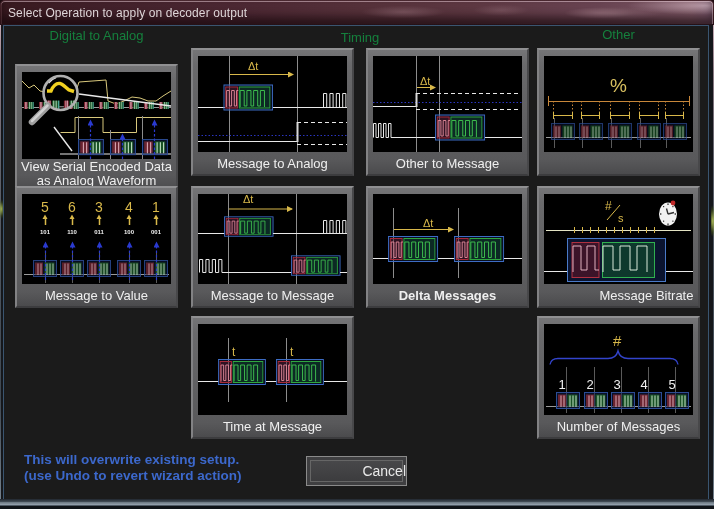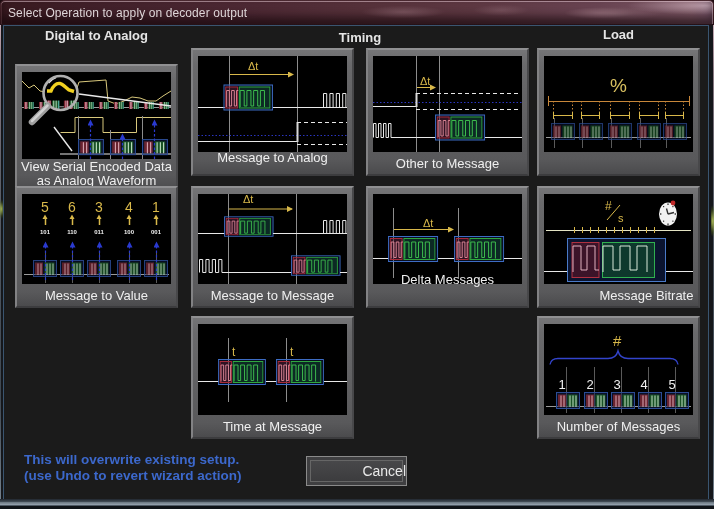--- a/index.html
+++ b/index.html
@@ -26,21 +26,21 @@
  radial-gradient(ellipse 50px 8px at 80% 55%,rgba(190,150,160,0.25),transparent 70%);}
 .titletext{position:absolute;left:8px;top:6px;font-size:12px;color:#ded6d8;letter-spacing:0.1px;}
 
 .gsmL{position:absolute;left:0px;top:198px;width:3px;height:22px;
  background:radial-gradient(ellipse 4px 10px at 40% 50%,#9db050,rgba(80,100,30,0.4) 70%,transparent);}
 .gsmR{position:absolute;right:0px;top:204px;width:3px;height:34px;
  background:radial-gradient(ellipse 4px 16px at 60% 50%,#aab858,rgba(90,110,30,0.4) 70%,transparent);}
 
 .panel{position:absolute;left:3px;top:25px;width:706px;height:477px;
  background:#1b1b1b;border:1px solid #3a5570;box-sizing:border-box;}
-.hdr{position:absolute;font-weight:bold;font-size:13px;color:#e5e5e5;}
+.hdr{position:absolute;font-weight:normal;font-size:13px;color:#15803d;}
 
 .tile{position:absolute;background:linear-gradient(180deg,#757577 0%,#6a6a6c 12%,#59595b 88%,#4b4b4d 100%);
  border:2px solid;border-color:#909092 #48484a #3c3c3e #828284;box-sizing:border-box;}
 .img{position:absolute;left:5px;top:6px;width:149px;background:#000;}
 .cap{position:absolute;left:0;width:100%;text-align:center;font-size:13px;color:#efefef;line-height:14px;}
 .btn{position:absolute;left:306px;top:456px;width:101px;height:30px;
  background:linear-gradient(180deg,#4a4a4c,#3a3a3c);
  border:1px solid #8a8a8a;box-sizing:border-box;
  box-shadow:inset 0 0 0 3px #3f3f41, inset 0 0 0 4px #666;
  color:#e9e9e9;font-size:14px;text-align:right;line-height:28px;}
@@ -81,21 +81,21 @@
  <path d="M0 0 L6 3 L0 6 Z" fill="#d8b84a"></path>
 </marker>
 <marker id="ahb" markerWidth="8" markerHeight="8" refX="3" refY="2.5" orient="auto">
  <path d="M0 0 L5 2.5 L0 5 Z" fill="#2a3ad0"></path>
 </marker>
 </defs>
 </svg>
 
 <div class="hdr" style="left:15px;top:28px;width:163px;text-align:center;">Digital to Analog</div>
 <div class="hdr" style="left:191px;top:30px;width:338px;text-align:center;">Timing</div>
-<div class="hdr" style="left:537px;top:27px;width:163px;text-align:center;">Load</div>
+<div class="hdr" style="left:537px;top:27px;width:163px;text-align:center;">Other</div>
 
 <div class="tile" style="left:15px;top:64px;width:163px;height:128px;">
  <svg class="img" style="height:87px" viewBox="0 0 149 87">
   <defs>
    <g id="busb">
     <rect x="0" y="0" width="3.6" height="7" fill="#7a2530"></rect>
     <line x1="1.5" y1="0" x2="1.5" y2="7" stroke="#d8a0b0" stroke-width="0.7"></line>
     <line x1="2.7" y1="0" x2="2.7" y2="7" stroke="#d8a0b0" stroke-width="0.7"></line>
     <rect x="4.2" y="0" width="5.5" height="7" fill="#1a5226"></rect>
     <line x1="5.5" y1="0" x2="5.5" y2="7" stroke="#b8e0c0" stroke-width="0.7"></line>
@@ -173,21 +173,21 @@
   <line x1="75" y1="51.5" x2="149" y2="51.5" stroke="#e8e8e8"></line>
   <path transform="translate(0.5,0.5)" d="M125 51 v-14 h3.2 v14 h3.2 v-14 h3.2 v14 h3.2 v-14 h3.2 v14 h3.2 v-14 h3.2 v14" stroke="#e8e8e8" fill="none"></path>
   <line x1="0" y1="79.5" x2="149" y2="79.5" stroke="#2a35c0" stroke-dasharray="1.5 2"></line>
   <line x1="0" y1="85.5" x2="99" y2="85.5" stroke="#e8e8e8"></line>
   <line x1="99.5" y1="86" x2="99.5" y2="66" stroke="#d8d8d8" stroke-width="2"></line>
   <g stroke="#e8e8e8" stroke-dasharray="4 3">
    <line x1="99" y1="66.5" x2="149" y2="66.5"></line>
    <line x1="99" y1="88.5" x2="149" y2="88.5"></line>
   </g>
  </svg>
- <div class="cap" style="bottom:9px;">Message to Analog</div>
+ <div class="cap" style="bottom:3px;">Message to Analog</div>
 </div>
 
 <div class="tile" style="left:366px;top:48px;width:163px;height:128px;">
  <svg class="img" style="height:96px" viewBox="0 0 149 96">
   <line x1="43.5" y1="0" x2="43.5" y2="96" stroke="#8c8c8c"></line>
   <line x1="66.5" y1="0" x2="66.5" y2="96" stroke="#8c8c8c"></line>
   <text x="47" y="29" fill="#d8b84a" font-size="11" font-family="Liberation Sans">Δt</text>
   <line x1="44" y1="31.5" x2="62" y2="31.5" stroke="#d8b84a" marker-end="url(#ah)"></line>
   <line x1="0" y1="46.5" x2="149" y2="46.5" stroke="#2a35c0" stroke-dasharray="1.5 2"></line>
   <line x1="0" y1="50.5" x2="43" y2="50.5" stroke="#e8e8e8"></line>
@@ -364,21 +364,21 @@
   <line x1="0" y1="64.5" x2="16" y2="64.5" stroke="#e8e8e8"></line>
   <g transform="translate(15,42) scale(0.91,1)">
         <use href="#pkt"></use>
       </g>
   <line x1="65" y1="64.5" x2="82" y2="64.5" stroke="#e8e8e8"></line>
   <g transform="translate(81,42) scale(0.91,1)">
         <use href="#pkt"></use>
       </g>
   <line x1="131" y1="64.5" x2="149" y2="64.5" stroke="#e8e8e8"></line>
  </svg>
- <div class="cap" style="bottom:19px;">Delta Messages</div>
+ <div class="cap" style="bottom:3px;font-weight:bold;">Delta Messages</div>
 </div>
 
 <div class="tile" style="left:537px;top:186px;width:163px;height:122px;">
  <svg class="img" style="height:90px" viewBox="0 0 149 90">
   <g fill="#d8b84a" font-family="Liberation Sans">
    <text x="61" y="16" font-size="12">#</text>
    <text x="74" y="28" font-size="11">s</text>
   </g>
   <line x1="63" y1="26" x2="76" y2="11" stroke="#d8b84a"></line>
   <ellipse cx="124" cy="20" rx="9" ry="11.5" fill="#f2f2f2"></ellipse>

